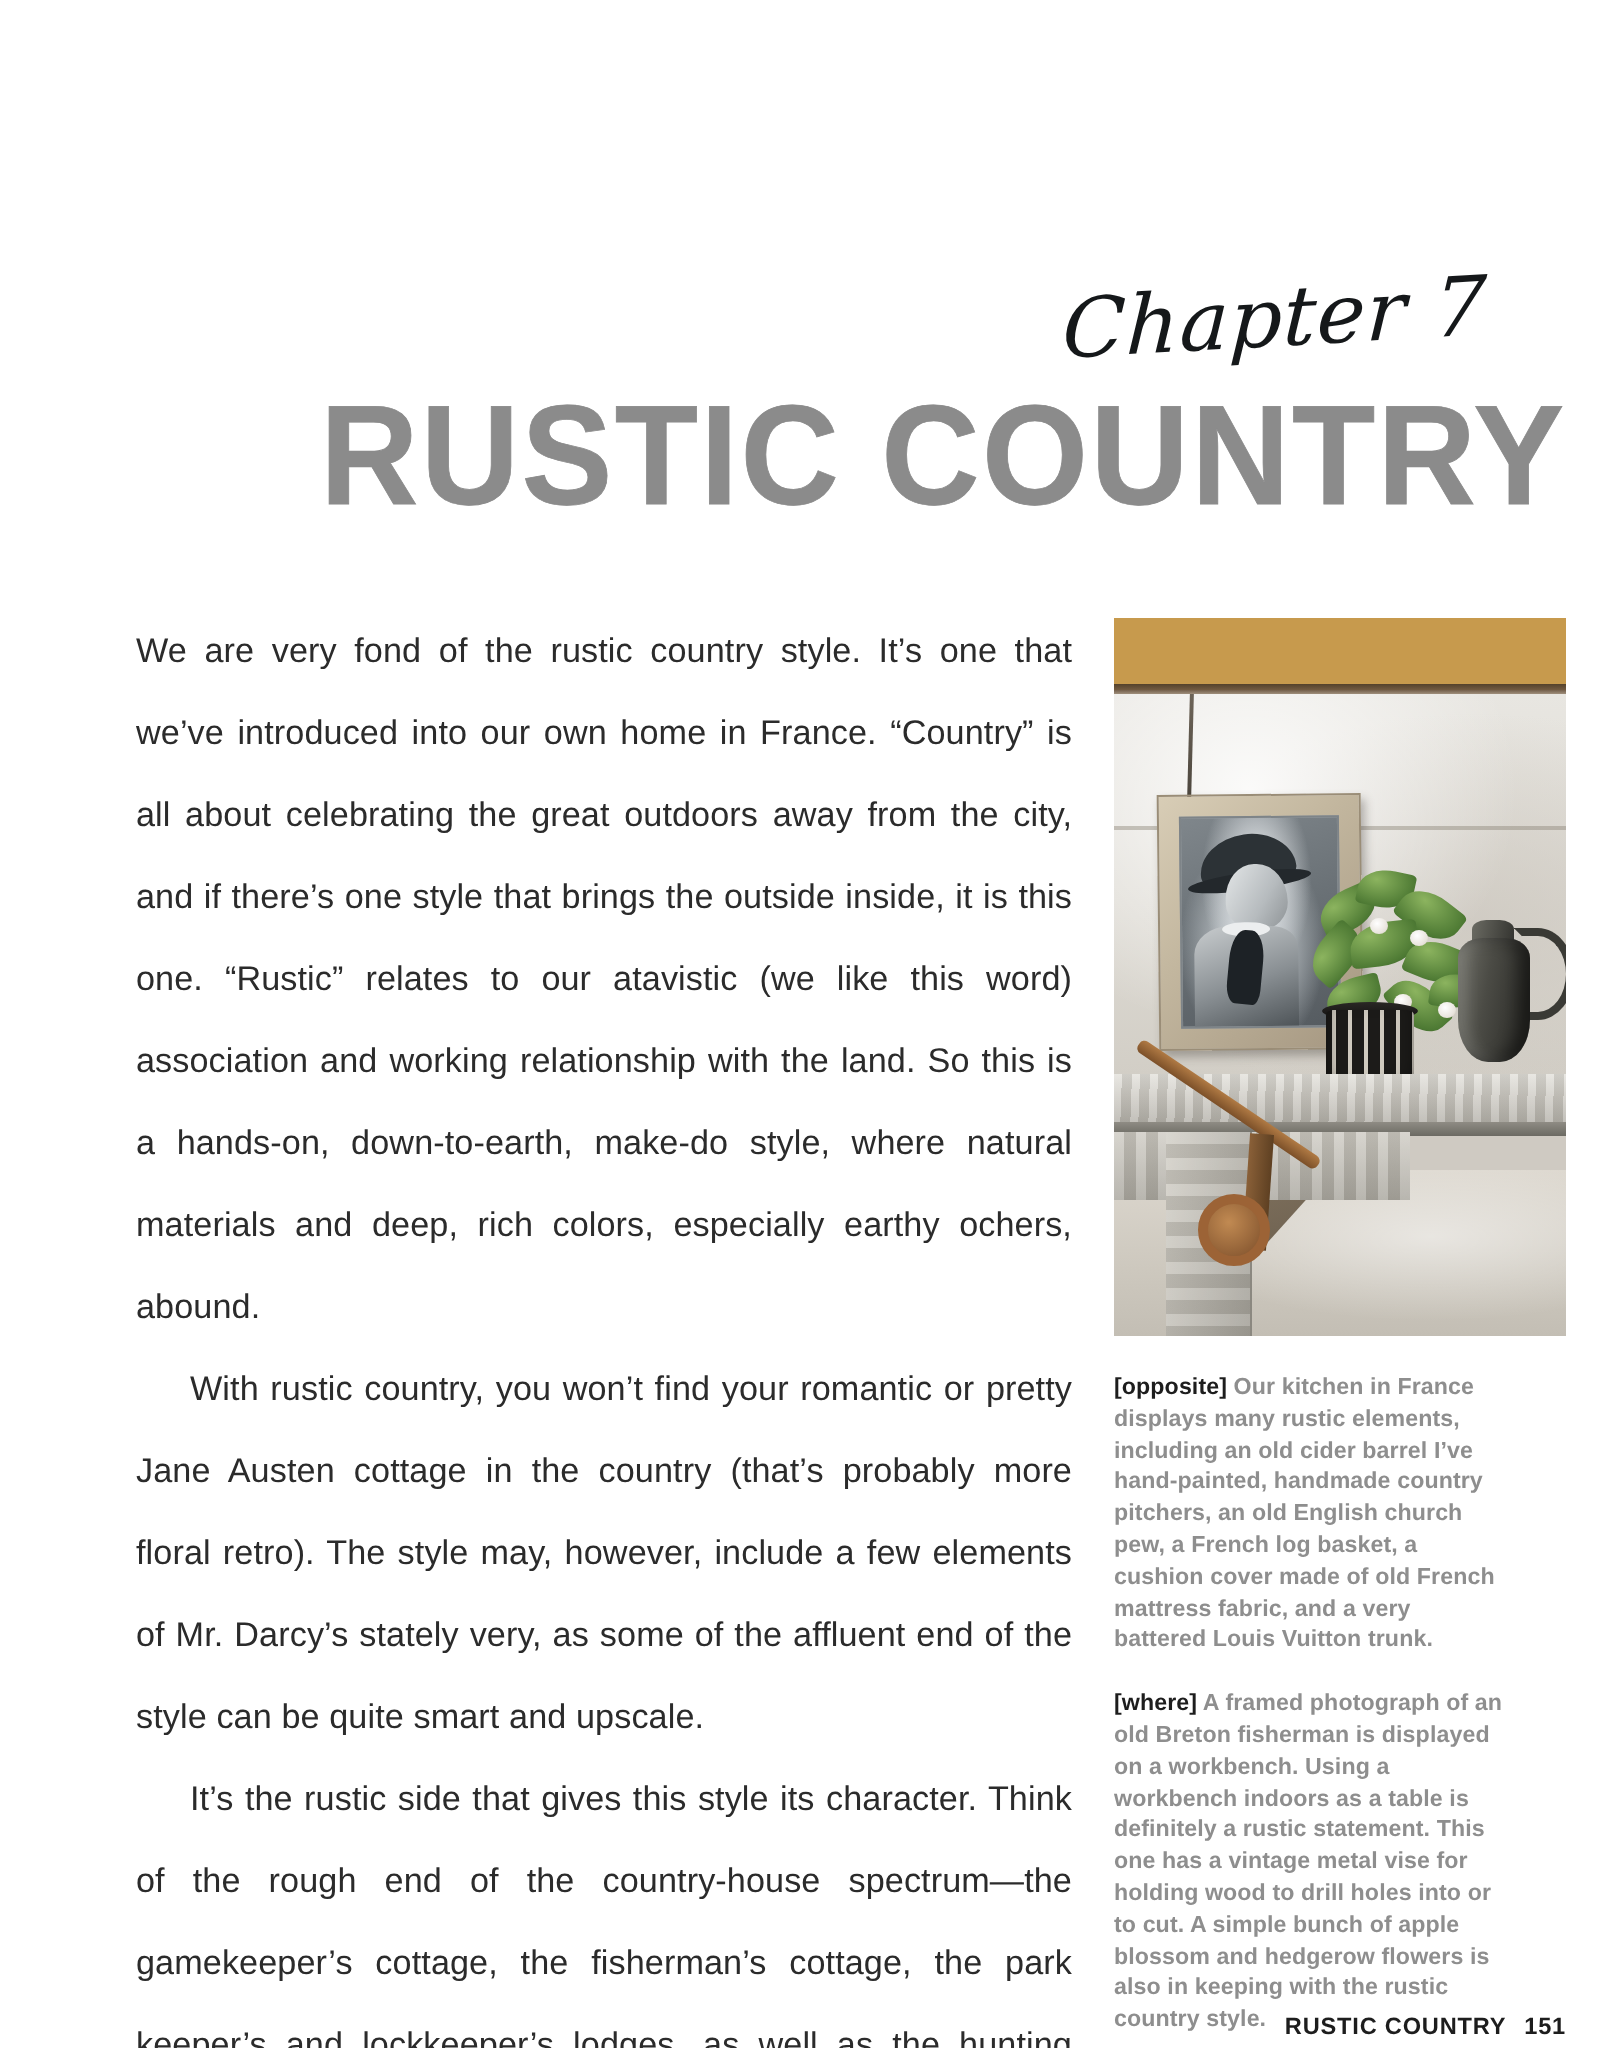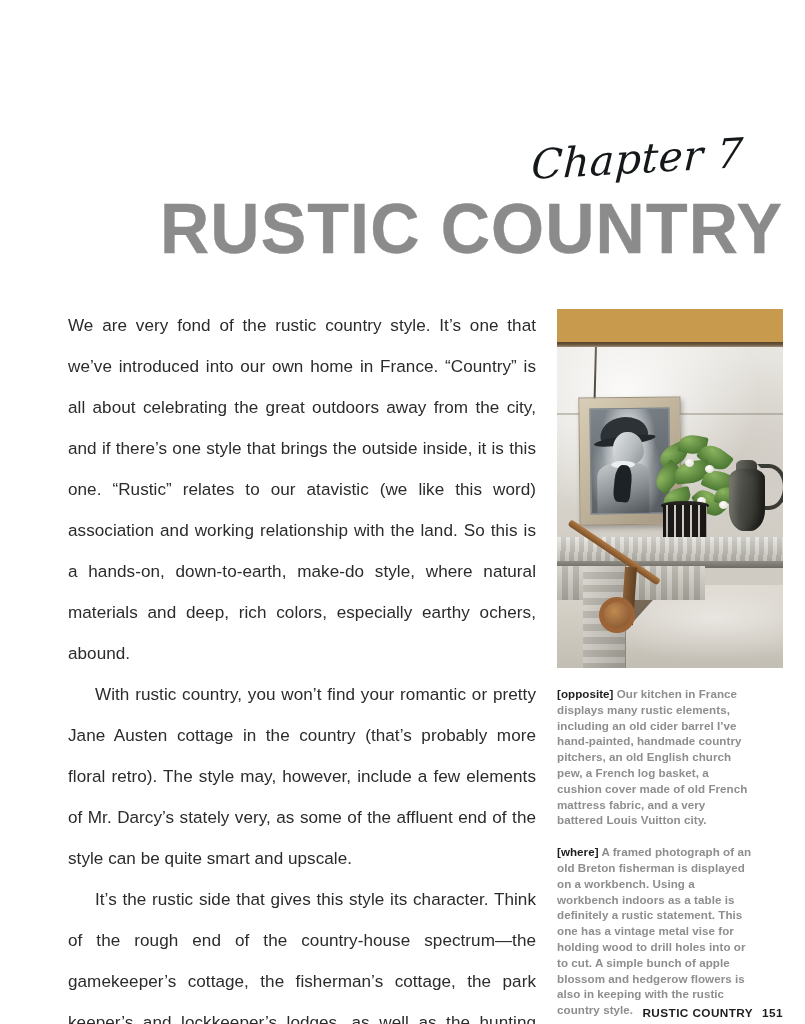--- a/index.html
+++ b/index.html
@@ -382,21 +382,21 @@
       <div class="bench-apron"></div>
       <div class="bench-leg"></div>
       <div class="vise-bar"></div>
       <div class="vise-post"></div>
       <div class="vise-ring"></div>
     </div>
   </div>
 
   <div class="captions">
     <p class="caption">
-      <span class="tag">[opposite]</span><span> Our kitchen in France displays many rustic elements, including an old cider barrel I’ve hand-painted, handmade country pitchers, an old English church pew, a French log basket, a cushion cover made of old French mattress fabric, and a very battered Louis Vuitton city.</span>
+      <span class="tag">[opposite]</span><span> Our kitchen in France displays many rustic elements, including an old cider barrel I’ve hand-painted, handmade country pitchers, an old English church pew, a French log basket, a cushion cover made of old French mattress fabric, and a very battered Louis Vuitton trunk.</span>
     </p>
     <p class="caption">
       <span class="tag">[where]</span><span> A framed photograph of an old Breton fisherman is displayed on a workbench. Using a workbench indoors as a table is definitely a rustic statement. This one has a vintage metal vise for holding wood to drill holes into or to cut. A simple bunch of apple blossom and hedgerow flowers is also in keeping with the rustic country style.</span>
     </p>
   </div>
 
   <div class="footer">
     <span>RUSTIC COUNTRY</span><span class="folio">151</span>
   </div>
 

